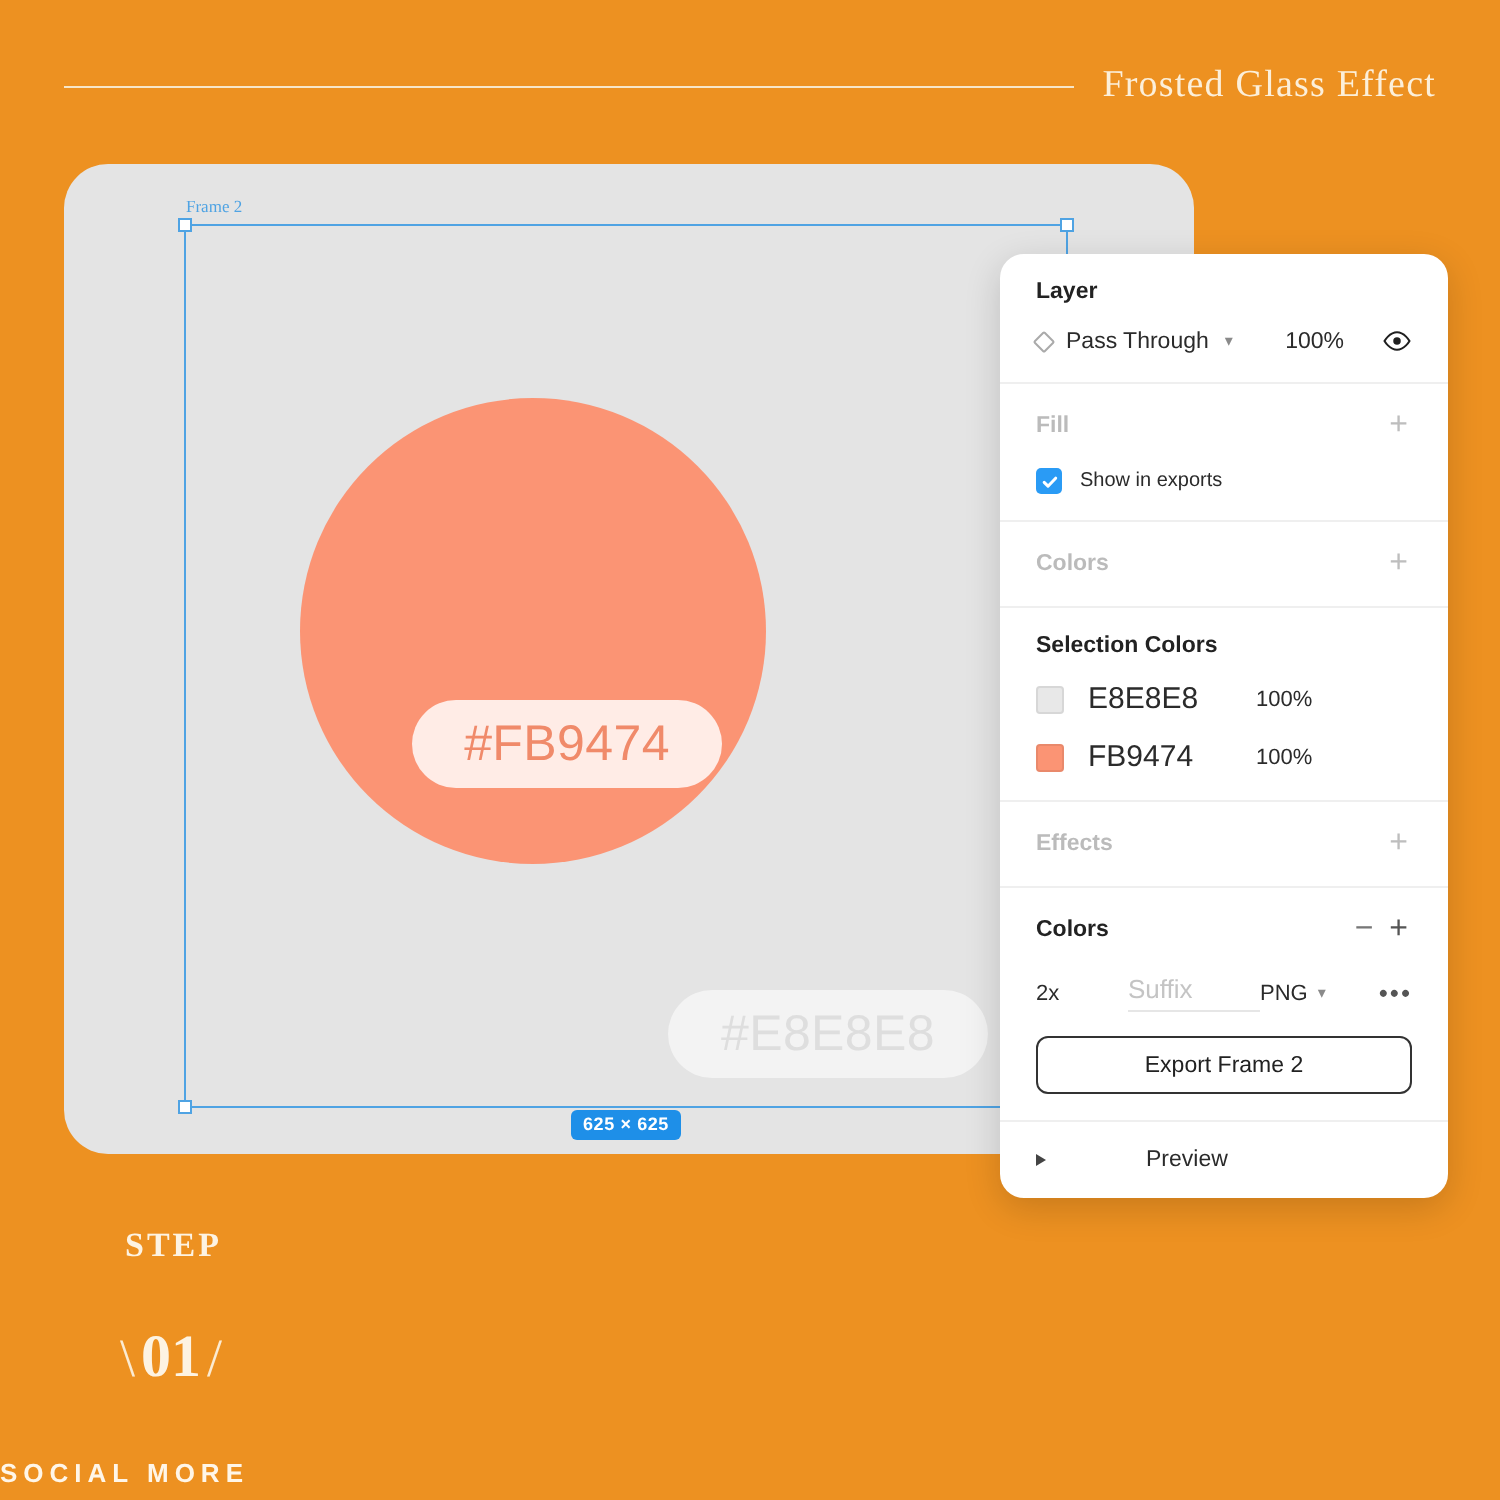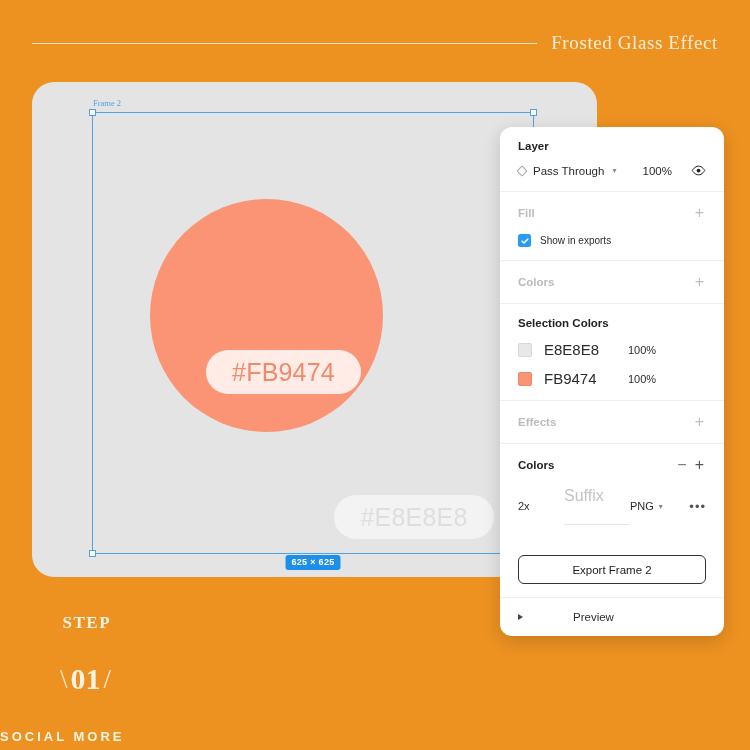--- a/index.html
+++ b/index.html
@@ -245,43 +245,43 @@
   }
   .color-pct { font-size: 11px; color: #2B2B2B; }
 
   .export-row {
     display: flex;
     align-items: center;
     margin-top: 14px;
   }
   .exp-scale { font-size: 11px; color: #2B2B2B; width: 46px; }
   .exp-suffix {
-    font-size: 16px;
+    font-size: 13px;
     color: #C4C4C4;
     width: 66px;
     border-bottom: 1px solid #E6E6E6;
-    padding-bottom: 19px;
+    padding-bottom: 3px;
   }
   .exp-fmt {
     font-size: 11px;
     color: #2B2B2B;
     display: flex;
     align-items: center;
     gap: 4px;
     width: 52px;
   }
   .exp-dots {
     font-size: 13px;
     color: #555555;
     letter-spacing: 1px;
     margin-left: auto;
     line-height: 1;
   }
   .export-btn {
-    margin-top: 30px;
+    margin-top: 12px;
     width: 100%;
     height: 29px;
     border: 1.2px solid #333333;
     border-radius: 6px;
     background: #FFFFFF;
     font-size: 11.5px;
     color: #222222;
     font-family: "Liberation Sans", sans-serif;
     cursor: pointer;
   }

